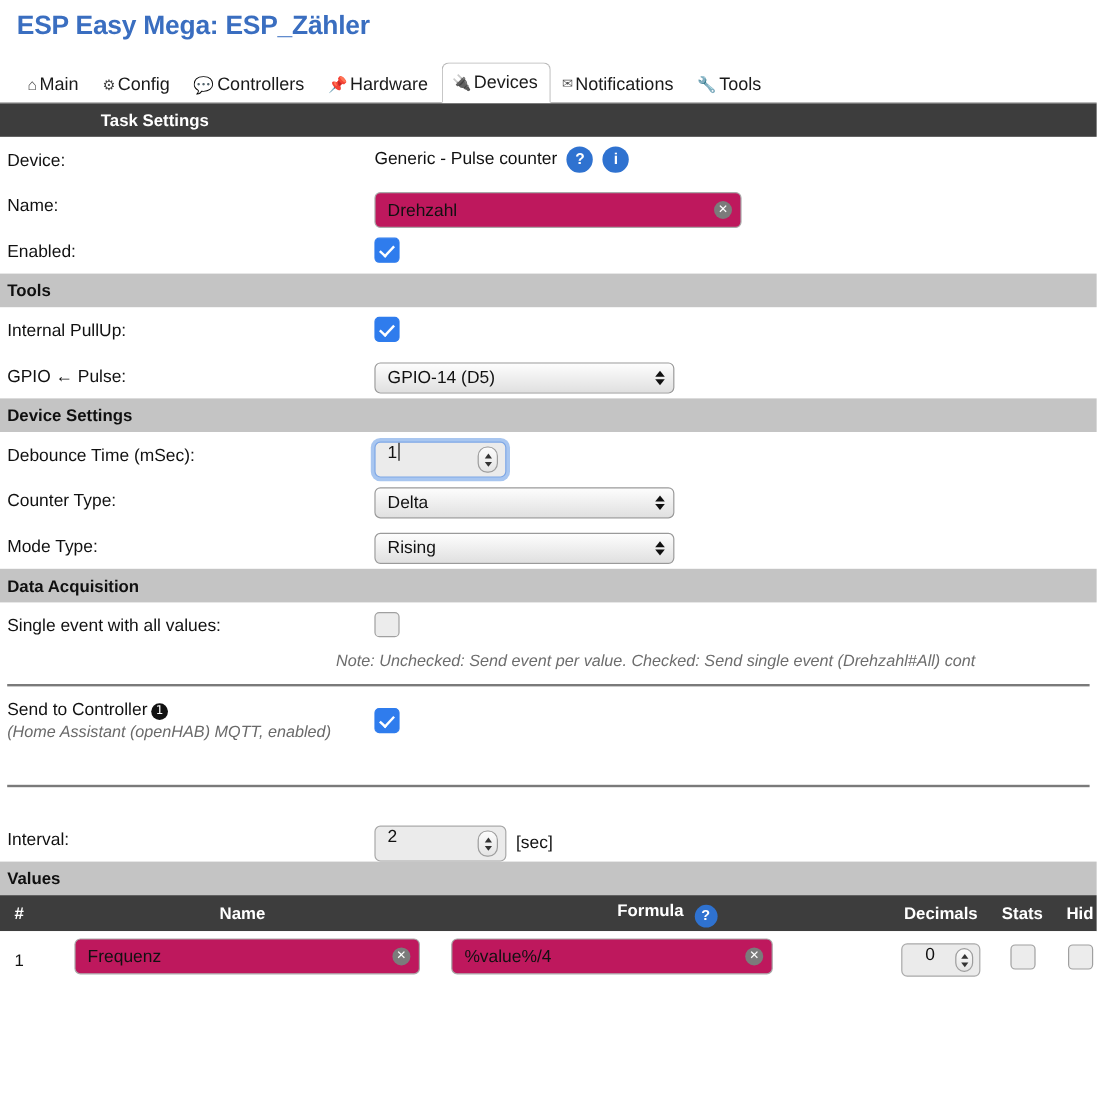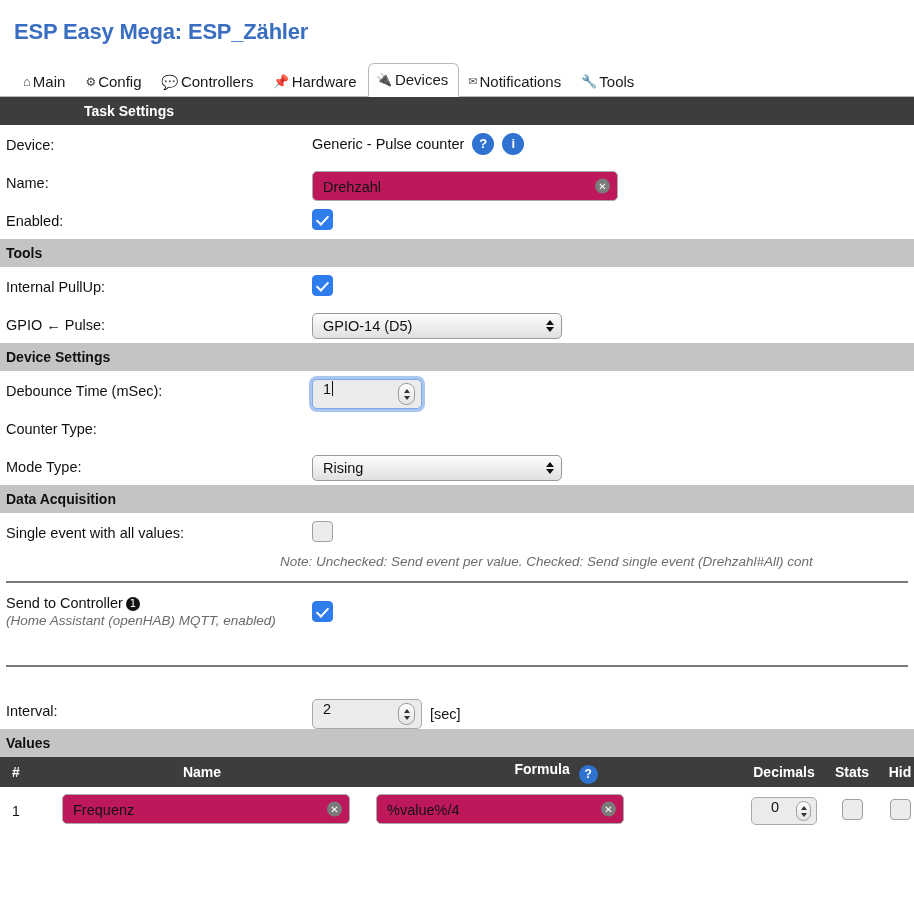--- a/index.html
+++ b/index.html
@@ -10,21 +10,21 @@
     font-family: "Liberation Sans", sans-serif;
     overflow: hidden;
   }
   body { position: relative; }
 
   
   .page-title {
     font-size: 22px;
     font-weight: bold;
     color: #3a6ec0;
-    padding: 19px 0 10px 14px;
+    padding: 8px 0 10px 14px;
     letter-spacing: -0.2px;
   }
 
   
   .tabbar {
     display: flex;
     align-items: flex-end;
     padding-left: 14px;
     height: 42px;
     border-bottom: 1px solid #b9b9b9;
@@ -296,21 +296,21 @@
     background: #fff;
   }
   .col-idx  { flex: 0 0 32px; text-align: center; }
   .col-name { flex: 0 0 340px; }
   .col-form { flex: 0 0 368px; }
   .col-dec  { flex: 0 0 88px; text-align: center; }
   .col-stat { flex: 0 0 48px; text-align: center; }
   .col-hide { flex: 0 0 48px; text-align: center; }
   .tbl-row .col-idx { font-size: 14px; color: #111; }
   .row-field { width: 288px; }
-  .row-field.wide { width: 248px; }
+  .row-field.wide { width: 268px; }
   .dec-spin { width: 66px; height: 28px; margin: 0 auto; }
   .dec-spin .val { padding: 5px 26px 5px 8px; }
   .dec-spin .stepper { width: 15px; height: 20px; right: 5px; }
   .chk-cell { margin: 0 auto; }
 </style>
 </head>
 <body>
 
 <div class="page-title">ESP Easy Mega: ESP_Zähler</div>
 
@@ -407,20 +407,29 @@
       <span class="stepper">
           <i class="up"></i>
           <i class="dn"></i>
         </span>
     </div>
   </div>
 </div>
 
 <div class="row">
   <div class="lbl">Counter Type:</div>
+  <div class="ctl">
+    <div class="selectbox">
+      <div class="val">Delta</div>
+      <span class="arrows">
+          <i class="up"></i>
+          <i class="dn"></i>
+        </span>
+    </div>
+  </div>
 </div>
 
 <div class="row">
   <div class="lbl">Mode Type:</div>
   <div class="ctl">
     <div class="selectbox">
       <div class="val">Rising</div>
       <span class="arrows">
           <i class="up"></i>
           <i class="dn"></i>

